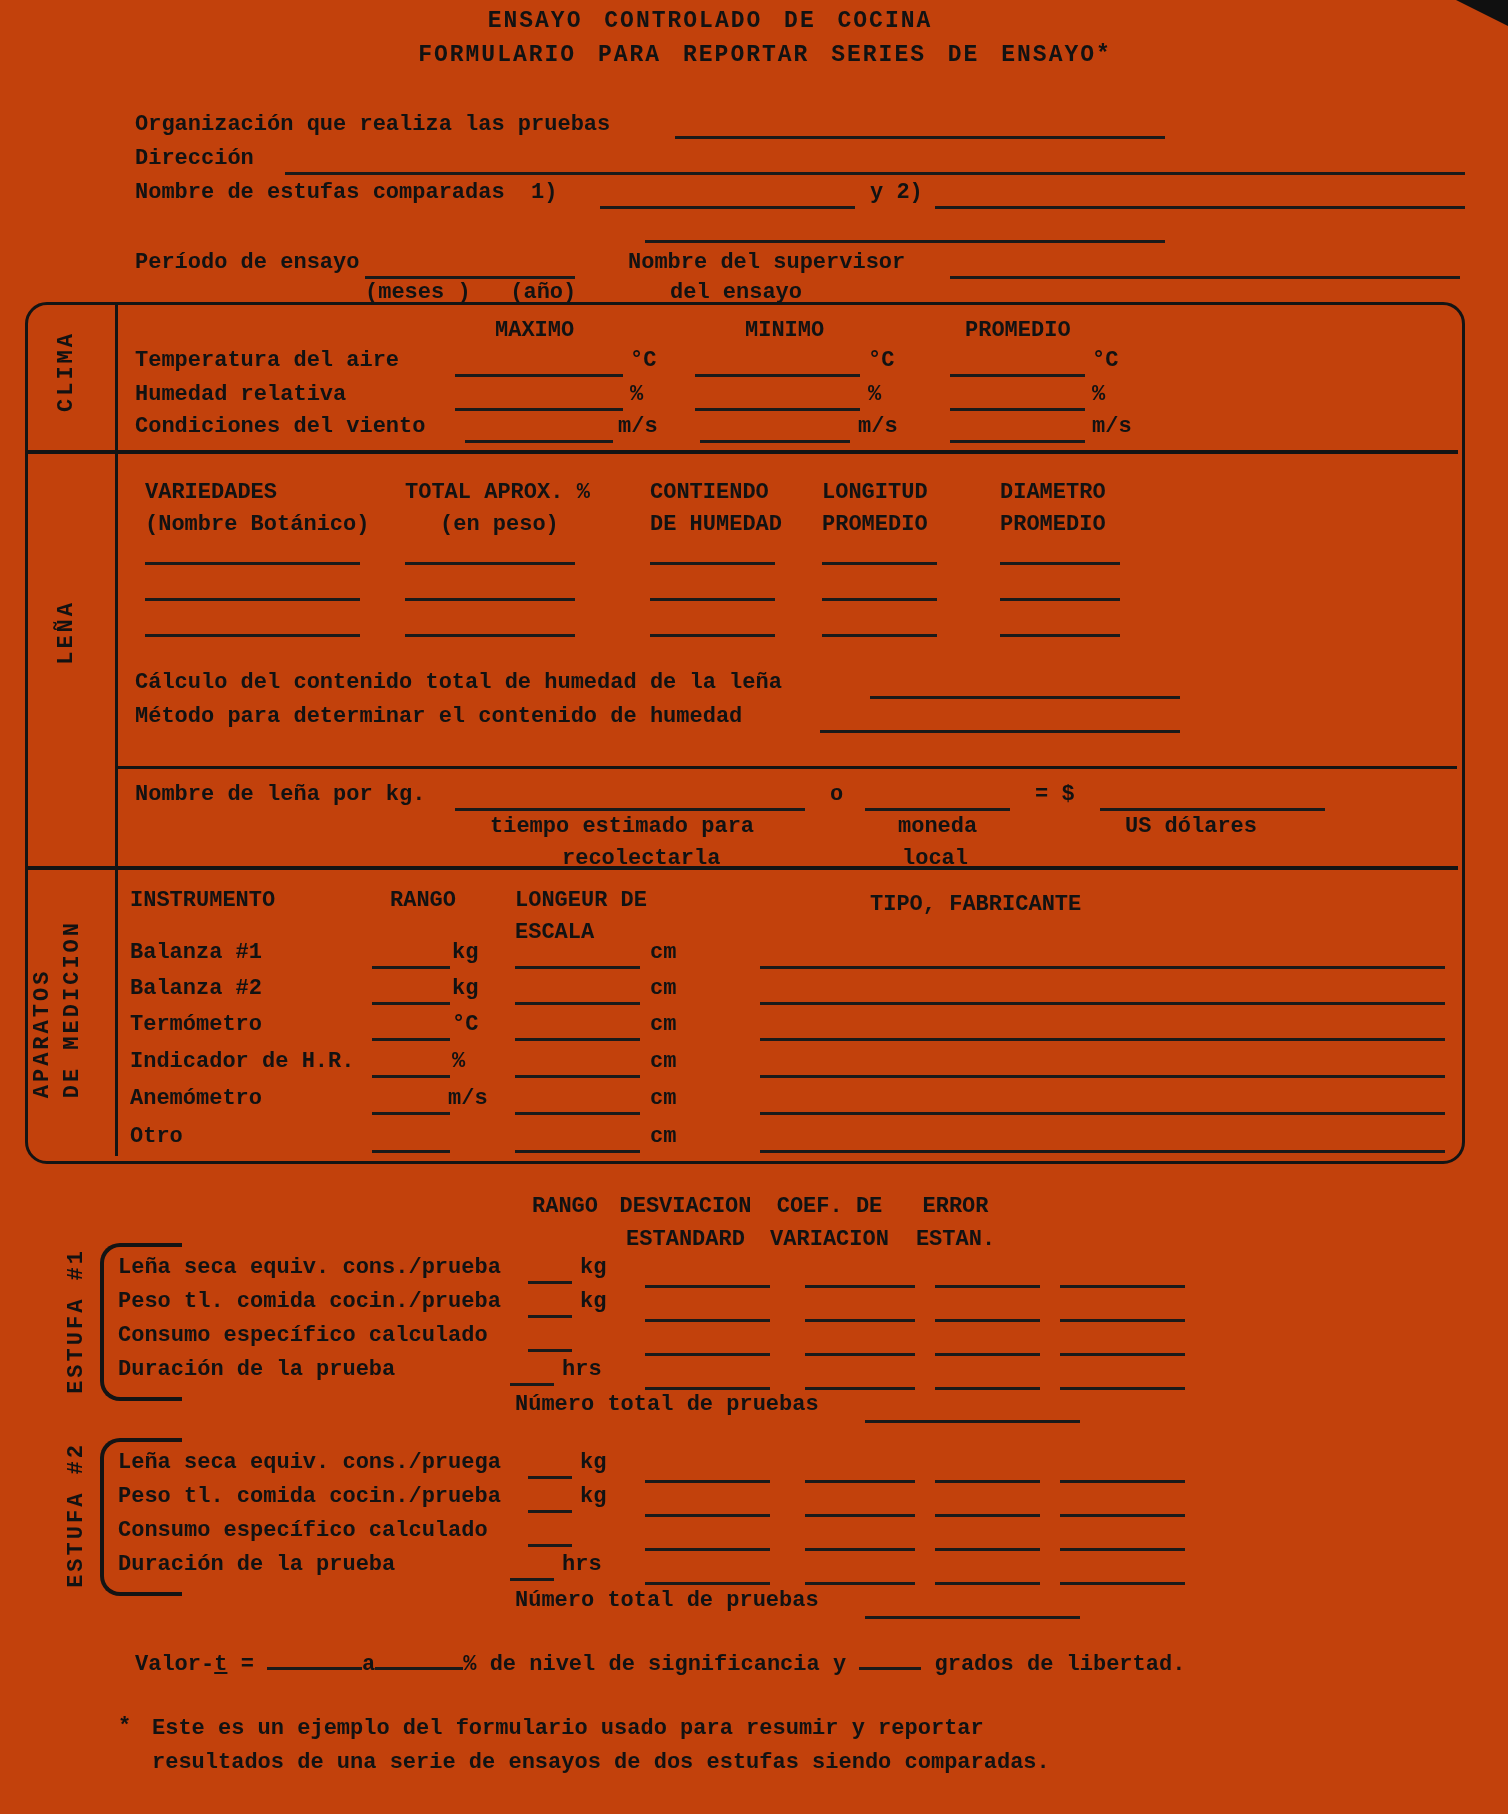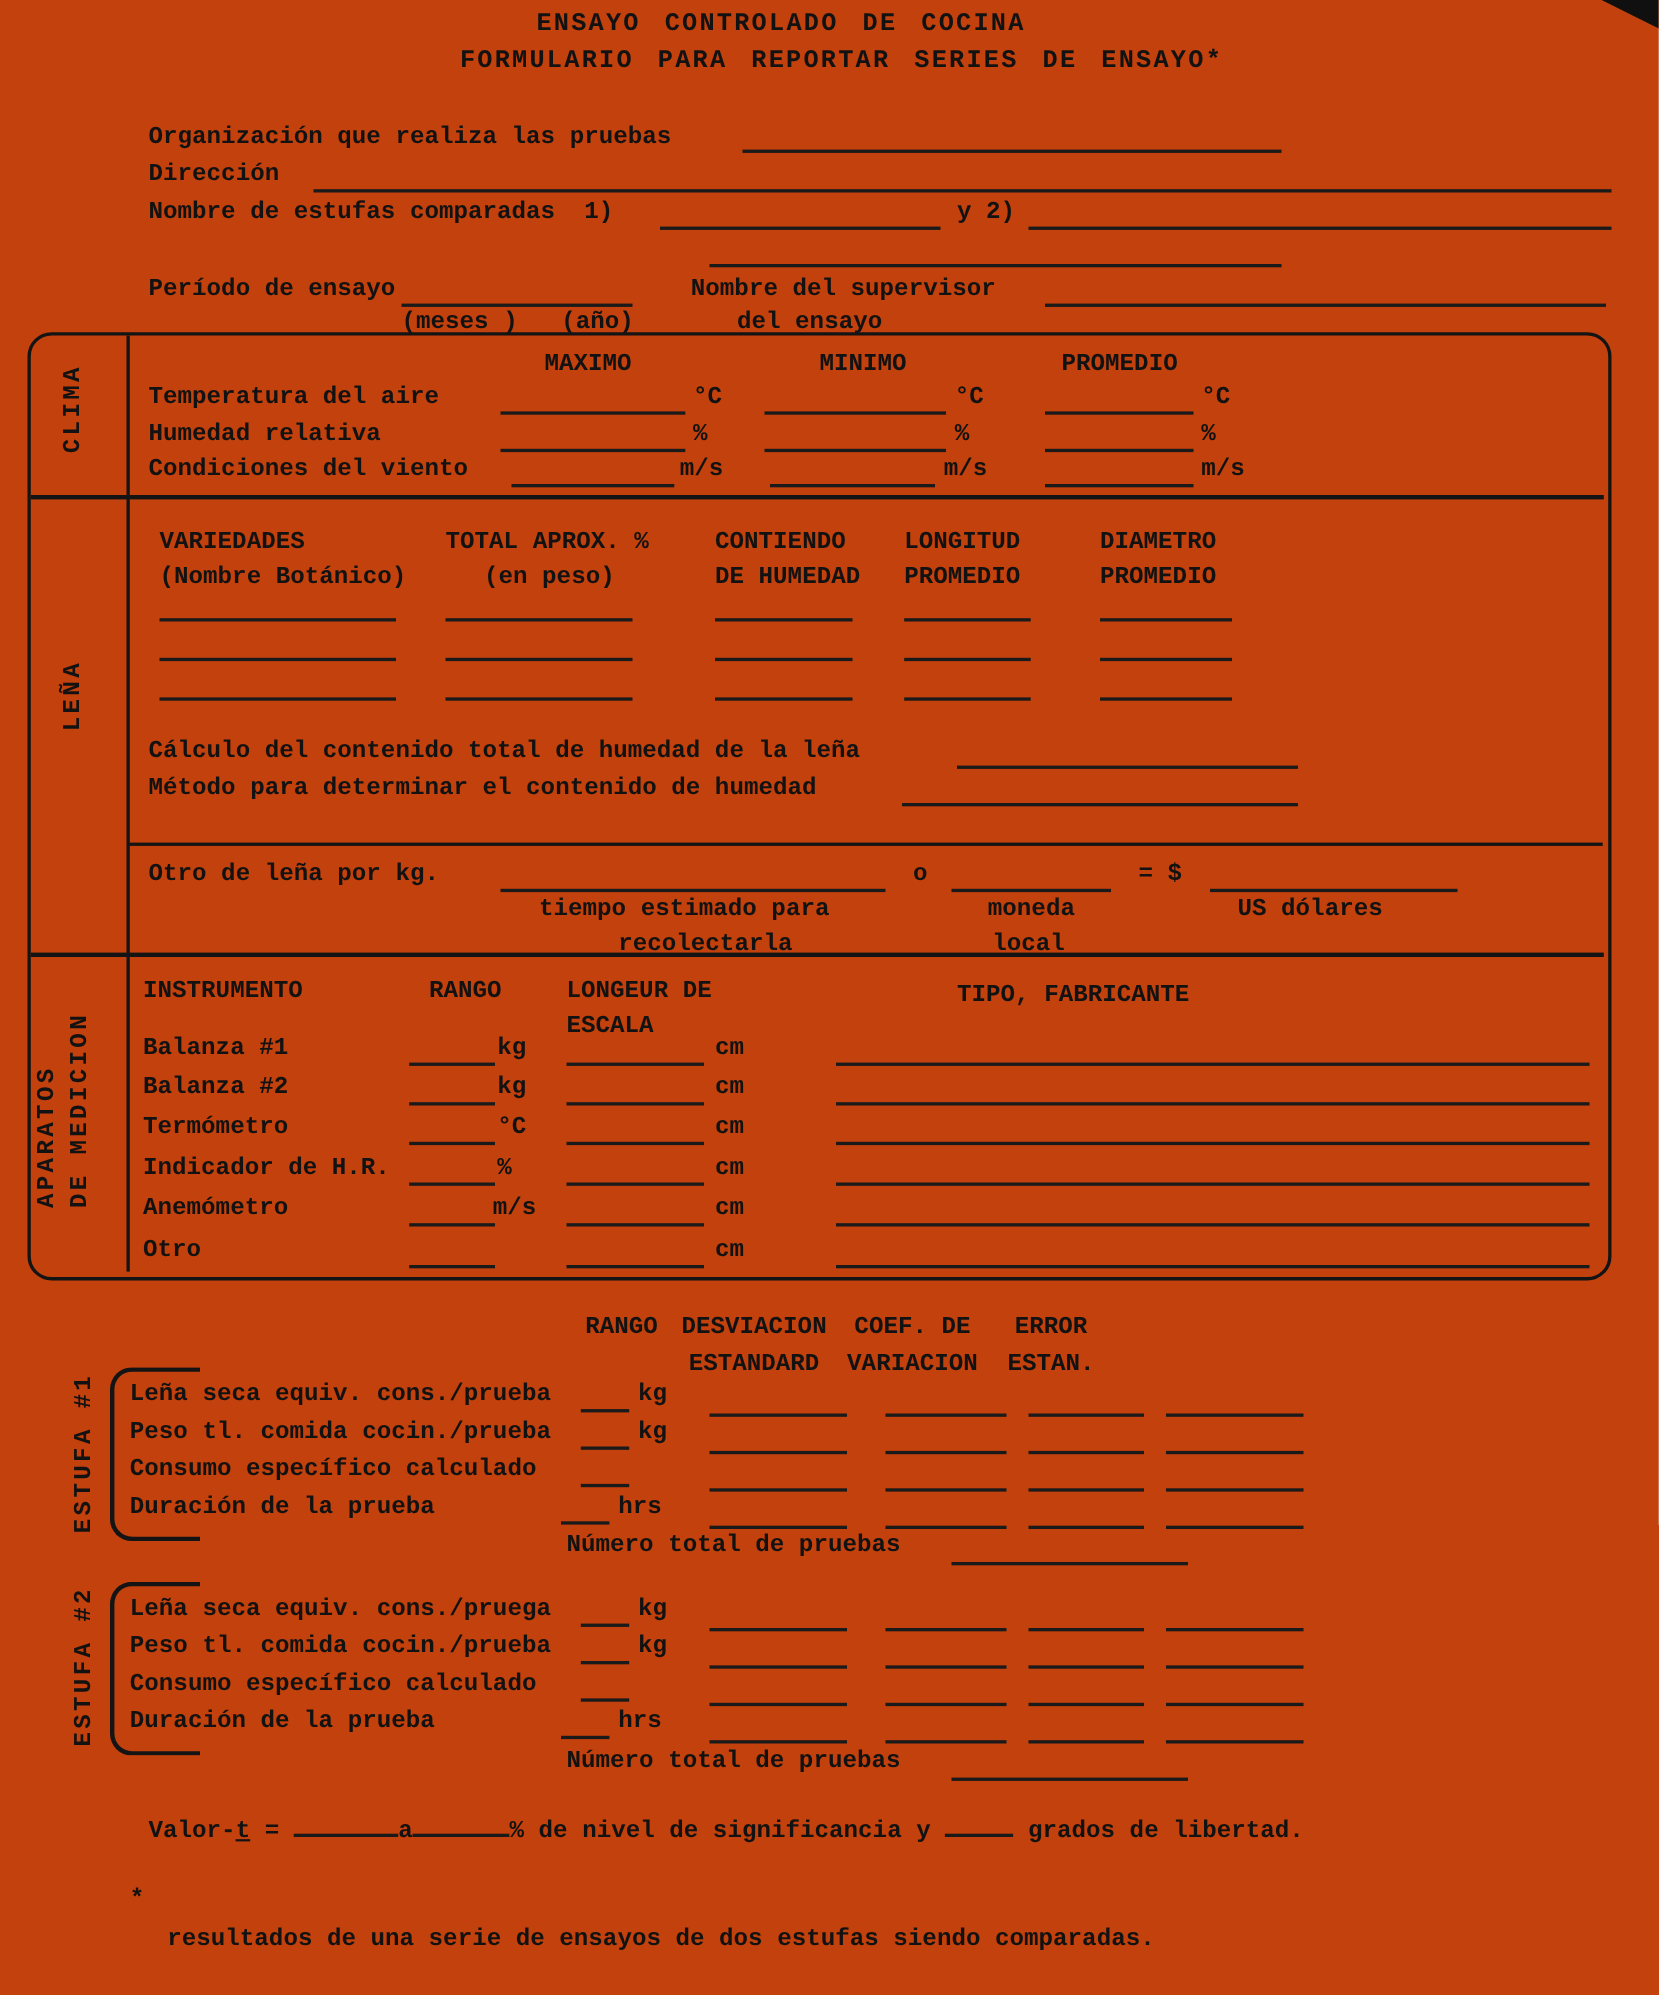--- a/index.html
+++ b/index.html
@@ -122,21 +122,21 @@
   <div class="bl" style="left:405px;top:634px;width:170px;"></div>
   <div class="bl" style="left:650px;top:634px;width:125px;"></div>
   <div class="bl" style="left:822px;top:634px;width:115px;"></div>
   <div class="bl" style="left:1000px;top:634px;width:120px;"></div>
 
   <span class="t" style="left:135px;top:670px;">Cálculo del contenido total de humedad de la leña</span>
   <div class="bl" style="left:870px;top:696px;width:310px;"></div>
   <span class="t" style="left:135px;top:704px;">Método para determinar el contenido de humedad</span>
   <div class="bl" style="left:820px;top:730px;width:360px;"></div>
 
-  <span class="t" style="left:135px;top:782px;">Otro de leña por kg.</span>
+  <span class="t" style="left:135px;top:782px;">Nombre de leña por kg.</span>
   <div class="bl" style="left:455px;top:808px;width:350px;"></div>
   <span class="t" style="left:830px;top:782px;">o</span>
   <div class="bl" style="left:865px;top:808px;width:145px;"></div>
   <span class="t" style="left:1035px;top:782px;">= $</span>
   <div class="bl" style="left:1100px;top:808px;width:225px;"></div>
   <span class="t" style="left:490px;top:814px;">tiempo estimado para</span>
   <span class="t" style="left:548px;top:846px;margin-left:14px;">recolectarla</span>
   <span class="t" style="left:898px;top:814px;">moneda</span>
   <span class="t" style="left:902px;top:846px;">local</span>
   <span class="t" style="left:1125px;top:814px;">US dólares</span>
@@ -270,15 +270,16 @@
   <div class="bl" style="left:805px;top:1582px;width:110px;"></div>
   <div class="bl" style="left:935px;top:1582px;width:105px;"></div>
   <div class="bl" style="left:1060px;top:1582px;width:125px;"></div>
 
   <span class="t" style="left:515px;top:1588px;">Número total de pruebas</span>
   <div class="bl" style="left:865px;top:1616px;width:215px;"></div>
 
   <span class="t" style="left:135px;top:1652px;"><span>Valor-</span><span class="u">t</span> <span>=</span> <span class="ibl" style="width:95px;"></span><span>a</span><span class="ibl" style="width:88px;"></span><span>% de nivel de significancia y</span> <span class="ibl" style="width:62px;"></span> <span>grados de libertad.</span></span>
 
   <span class="t" style="left:118px;top:1714px;">*</span>
+  <span class="t" style="left:152px;top:1716px;">Este es un ejemplo del formulario usado para resumir y reportar</span>
   <span class="t" style="left:152px;top:1750px;">resultados de una serie de ensayos de dos estufas siendo comparadas.</span>
 
 </div>
 
 </body></html>

